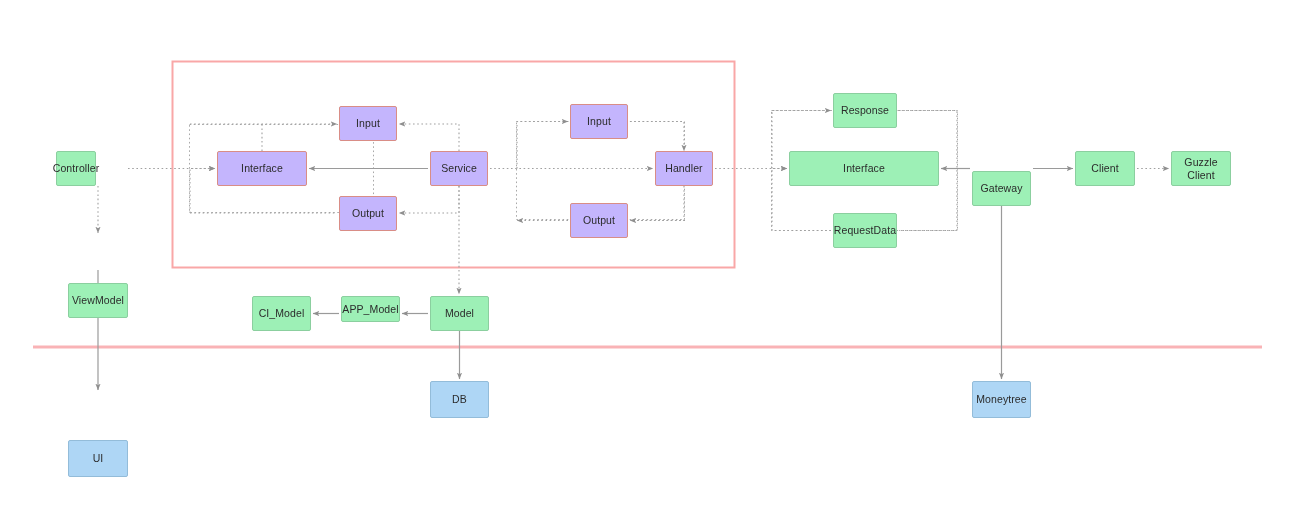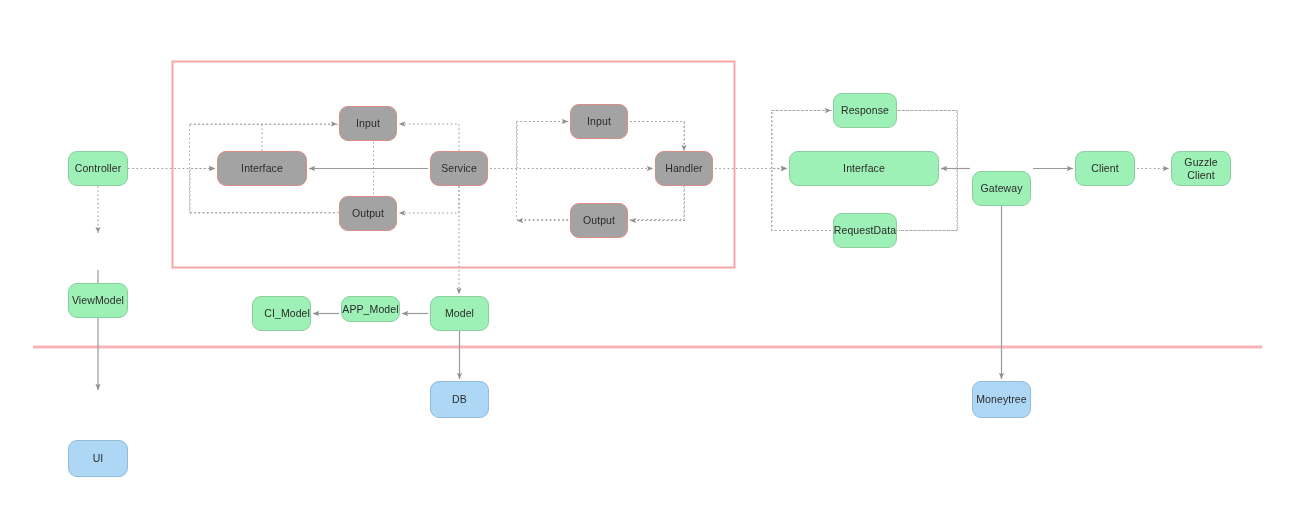--- a/index.html
+++ b/index.html
@@ -1,24 +1,24 @@
 <!DOCTYPE html>
 <html><head>
 <meta charset="utf-8">
 <style>
   html,body{margin:0;padding:0;background:#ffffff;}
   body{width:1300px;height:523px;overflow:hidden;
        font-family:"Liberation Sans","DejaVu Sans",sans-serif;}
   #canvas{position:relative;width:1300px;height:523px;background:#ffffff;}
   #svg-layer{position:absolute;left:0;top:0;width:1300px;height:523px;}
   .node{position:absolute;box-sizing:border-box;border:1px solid #9a9a9a;
-        border-radius:9px;display:flex;align-items:center;justify-content:center;
+        border-radius:2px;display:flex;align-items:center;justify-content:center;
         text-align:center;font-size:10.5px;color:#2b2b2b;line-height:1.15;
         letter-spacing:.1px;z-index:5;}
-  .node.red{background:#a3a3a3;border-color:#d98d86;}
+  .node.red{background:#c4b5fd;border-color:#d98d86;}
   .node.green{background:#9df0b6;border-color:#8bcf9f;}
   .node.blue{background:#aed6f5;border-color:#93bcd9;}
   .node span{pointer-events:none;white-space:pre-line;}
 </style>
 </head>
 <body>
 
 <div id="canvas">
 
   <svg id="svg-layer" viewBox="0 0 1300 523" xmlns="http://www.w3.org/2000/svg">
@@ -76,21 +76,21 @@
       <path d="M428,168.5 L309,168.5" marker-end="url(#ah)"></path>
       <path d="M970,168.5 L941,168.5" marker-end="url(#ah)"></path>
       <path d="M1033,168.5 L1073,168.5" marker-end="url(#ah)"></path>
       <path d="M1001.5,186 L1001.5,379" marker-end="url(#ah)"></path>
       <path d="M428,313.5 L402,313.5" marker-end="url(#ah)"></path>
       <path d="M339,313.5 L313,313.5" marker-end="url(#ah)"></path>
       <path d="M459.5,331 L459.5,379" marker-end="url(#ah)"></path>
     </g>
   </svg>
 
-  <div class="node green" style="left:68px;top:151px;width:60px;height:35px;">
+  <div class="node green" style="left:56px;top:151px;width:40px;height:35px;">
     <span>Controller</span>
   </div>
   <div class="node green" style="left:68px;top:235px;width:60px;height:35px;margin-top:48px;">
     <span>ViewModel</span>
   </div>
   <div class="node blue" style="left:68px;top:392px;width:60px;height:37px;margin-top:48px;">
     <span>UI</span>
   </div>
   <div class="node red" style="left:217px;top:151px;width:90px;height:35px;">
     <span>Interface</span>
@@ -125,21 +125,21 @@
   <div class="node green" style="left:972px;top:151px;width:59px;height:35px;margin-top:20px;">
     <span>Gateway</span>
   </div>
   <div class="node green" style="left:1075px;top:151px;width:60px;height:35px;">
     <span>Client</span>
   </div>
   <div class="node green" style="left:1171px;top:151px;width:60px;height:35px;">
     <span>Guzzle
 Client</span>
   </div>
-  <div class="node green" style="left:252px;top:296px;width:59px;height:35px;justify-content:flex-end;">
+  <div class="node green" style="left:252px;top:296px;width:59px;height:35px;">
     <span>CI_Model</span>
   </div>
   <div class="node green" style="left:341px;top:296px;width:59px;height:26px;">
     <span>APP_Model</span>
   </div>
   <div class="node green" style="left:430px;top:296px;width:59px;height:35px;">
     <span>Model</span>
   </div>
   <div class="node blue" style="left:430px;top:381px;width:59px;height:37px;justify-content:center;">
     <span>DB</span>

